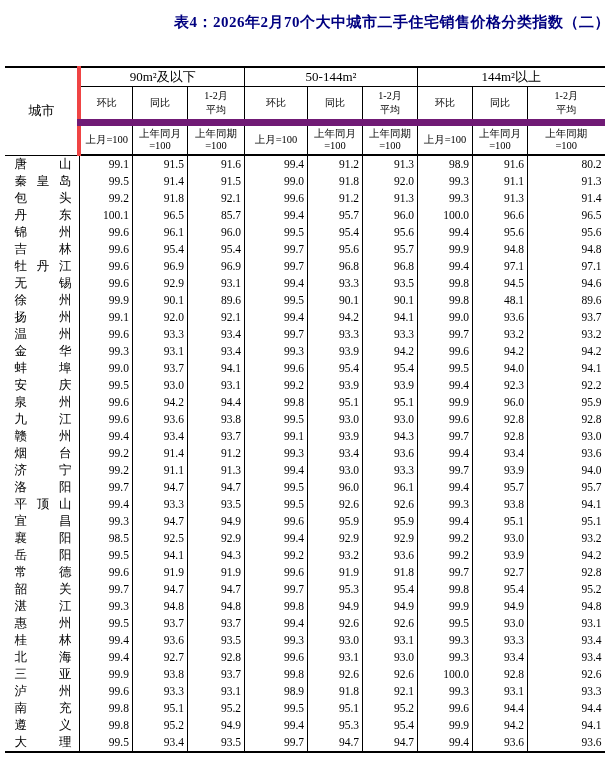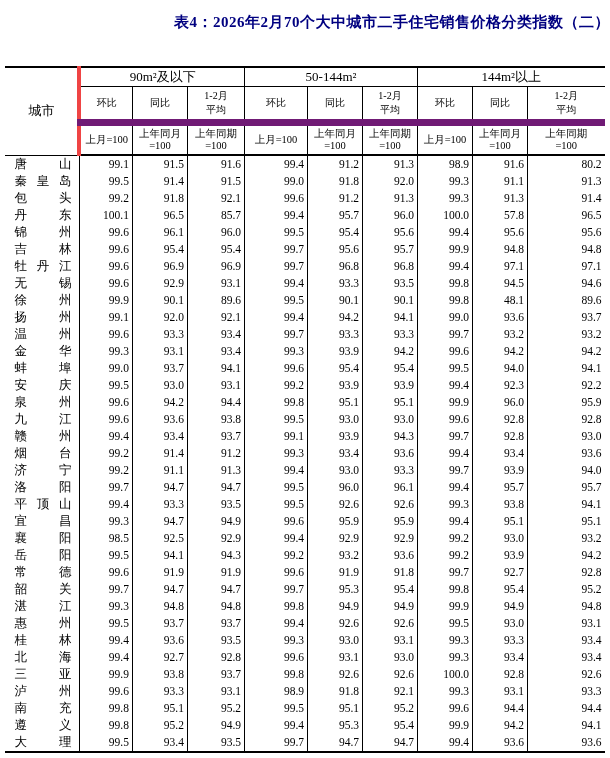--- a/index.html
+++ b/index.html
@@ -182,21 +182,21 @@
             <span>东</span>
           </span>
         </td>
         <td class="val vline">100.1</td>
         <td class="val vline">96.5</td>
         <td class="val vline">85.7</td>
         <td class="val vline">99.4</td>
         <td class="val vline">95.7</td>
         <td class="val vline">96.0</td>
         <td class="val vline">100.0</td>
-        <td class="val vline">57.8</td>
+        <td class="val vline">96.6</td>
         <td class="val">96.5</td>
       </tr>
       <tr>
         <td class="city-cell vline">
           <span class="city-flex">
             <span>锦</span>
             <span>州</span>
           </span>
         </td>
         <td class="val vline">99.6</td>

